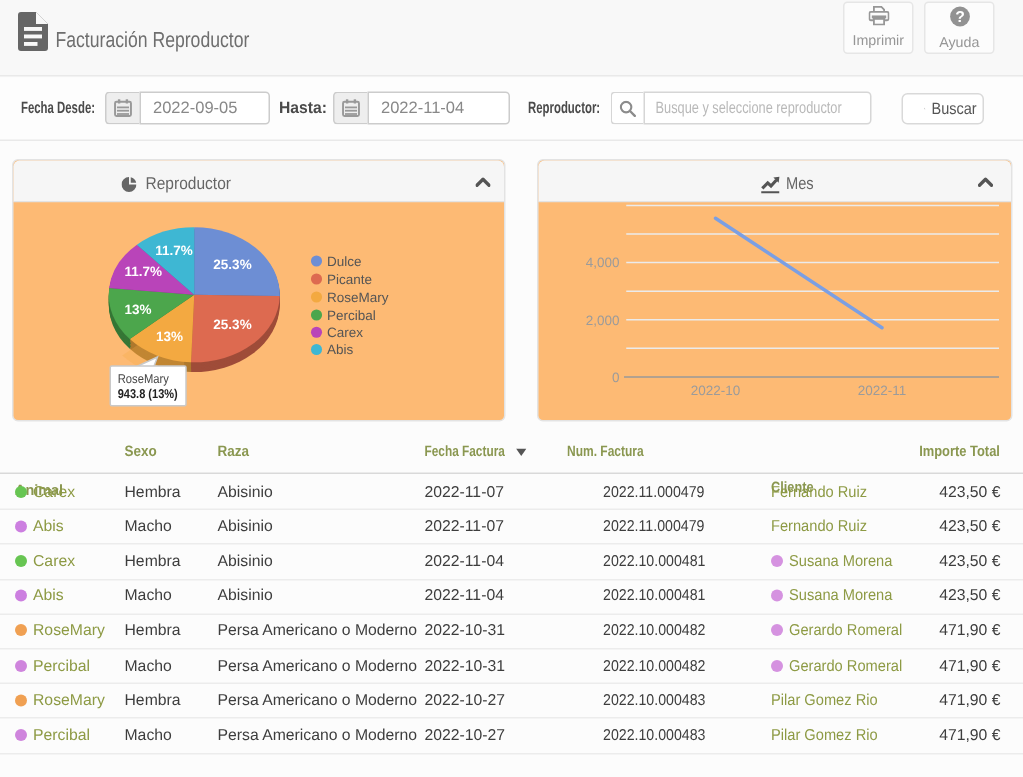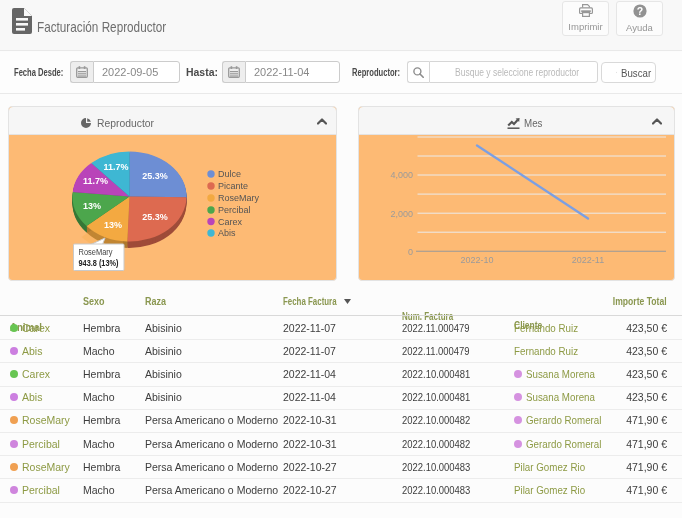--- a/index.html
+++ b/index.html
@@ -89,21 +89,21 @@
   </svg>
 </div>
 <div class="abs dinput" style="left:245px;top:61px;width:95px;height:22px;">2022-11-04</div>
 <div class="abs flabel" style="left:352px;top:66px;"><span class="sx" style="transform:scaleX(0.69)">Reproductor:</span></div>
 <div class="abs saddon" style="left:407px;top:61px;width:22px;height:22px;">
   <svg width="11" height="11" viewBox="0 0 11 11">
         <circle cx="4.4" cy="4.4" r="3.5" fill="none" stroke="#8c8c8c" stroke-width="1.4"></circle>
         <line x1="7" y1="7" x2="10.2" y2="10.2" stroke="#8c8c8c" stroke-width="1.6" stroke-linecap="round"></line>
       </svg>
 </div>
-<div class="abs sinput" style="left:429px;top:61px;width:169px;height:22px;padding-left:25px;overflow:hidden;">
+<div class="abs sinput" style="left:429px;top:61px;width:152px;height:22px;padding-left:7px;overflow:hidden;">
       <span class="sx" style="transform:scaleX(0.775)">Busque y seleccione reproductor</span>
     </div>
 <div class="abs" id="buscarbtn" style="left:601px;top:62px;width:55px;height:21px;padding-left:14px;">
   <svg width="11" height="11" viewBox="0 0 11 11" style="margin-right:4px">
         <circle cx="4.4" cy="4.4" r="3.5" fill="none" stroke="#555" stroke-width="1.5"></circle>
         <line x1="7" y1="7" x2="10.2" y2="10.2" stroke="#555" stroke-width="1.7" stroke-linecap="round"></line>
       </svg>
   <span class="sx" style="transform:scaleX(0.88)">Buscar</span>
 </div>
 
@@ -232,21 +232,21 @@
   </svg>
 </div>
 
 <div class="abs th" style="left:10px;top:279px;margin-top:43px;"><span class="sx" style="transform:scaleX(0.96)">Animal</span></div>
 <div class="abs th" style="left:83px;top:295.5px;"><span class="sx" style="transform:scaleX(0.9)">Sexo</span></div>
 <div class="abs th" style="left:145px;top:295.5px;"><span class="sx" style="transform:scaleX(0.9)">Raza</span></div>
 <div class="abs th" style="left:283px;top:295.5px;"><span class="sx" style="transform:scaleX(0.79)">Fecha Factura</span></div>
 <svg class="abs" style="left:344px;top:299.0px" width="7" height="5" viewBox="0 0 7 5">
       <path d="M0 0 L7 0 L3.5 5 Z" fill="#555"></path>
     </svg>
-<div class="abs th" style="left:402px;top:295.5px;margin-top:15px;"><span class="sx" style="transform:scaleX(0.8)">Num. Factura</span></div>
+<div class="abs th" style="left:378px;top:295.5px;"><span class="sx" style="transform:scaleX(0.8)">Num. Factura</span></div>
 <div class="abs th" style="left:514px;top:295.5px;margin-top:24px;"><span class="sx" style="transform:scaleX(0.85)">Cliente</span></div>
 <div class="abs th" style="right:15px;top:295.5px;"><span class="sx" style="transform:scaleX(0.86);transform-origin:100% 50%">Importe Total</span></div>
 <div class="abs rowline" style="top:315px;background:#d9d9d9;"></div>
 <span class="abs dot" style="left:10px;top:323.6px;background:#67c552;"></span>
 <div class="abs td tl" style="left:22px;top:321.6px;">Carex</div>
 <div class="abs td" style="left:83px;top:321.6px;">Hembra</div>
 <div class="abs td" style="left:145px;top:321.6px;">Abisinio</div>
 <div class="abs td" style="left:283px;top:321.6px;">2022-11-07</div>
 <div class="abs td" style="left:402px;top:321.6px;"><span class="sx" style="transform:scaleX(0.9)">2022.11.000479</span></div>
 <div class="abs td tl" style="left:514px;top:321.6px;"><span class="sx" style="transform:scaleX(0.93)">Fernando Ruiz</span></div>

